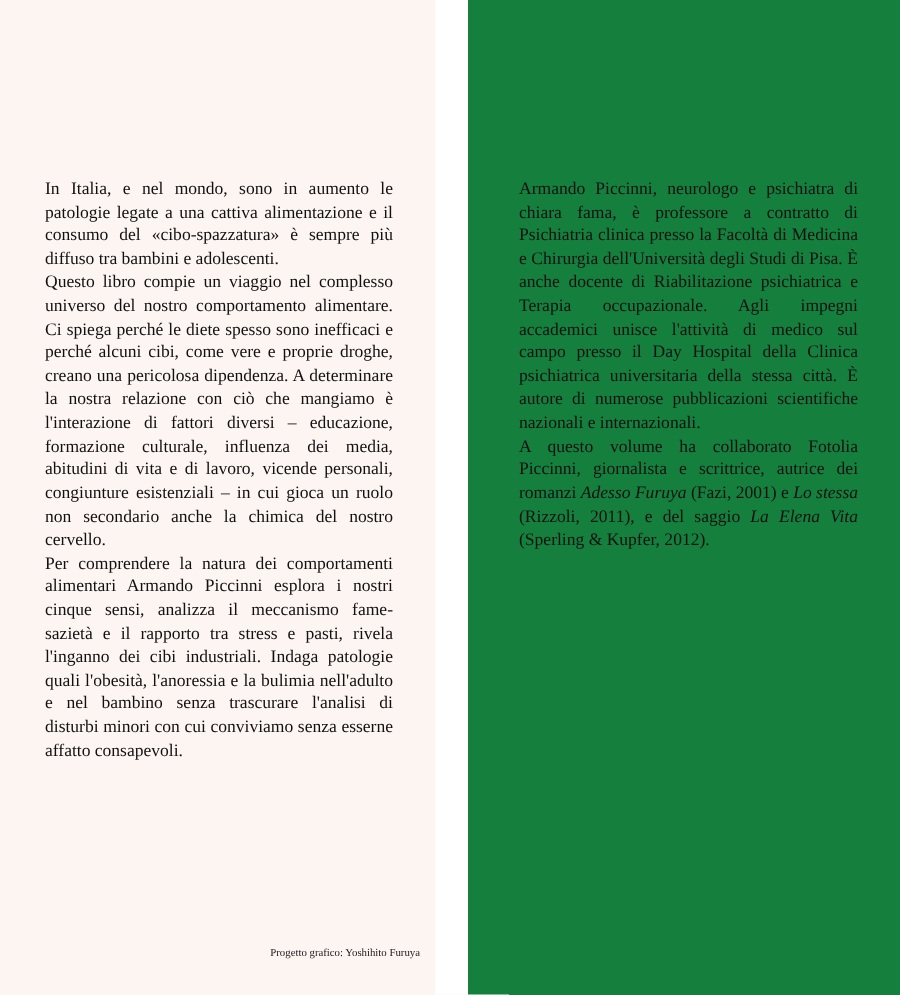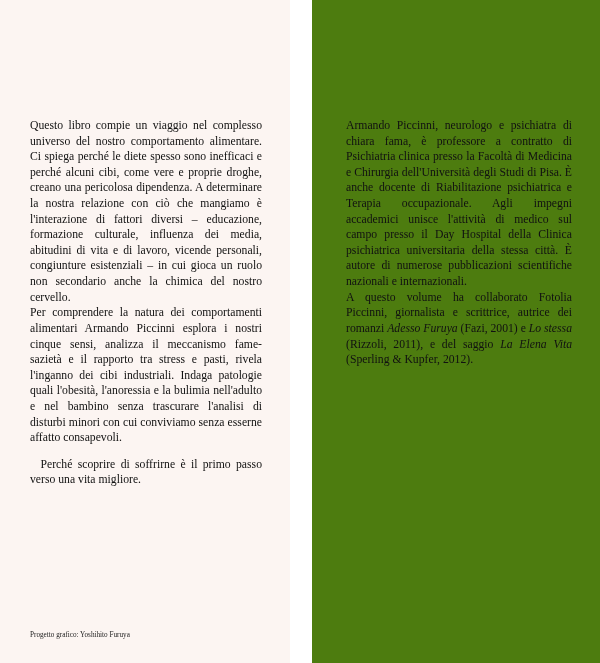--- a/index.html
+++ b/index.html
@@ -36,21 +36,21 @@
     position: absolute;
     left: 290px;
     top: 0;
     width: 22px;
     height: 663px;
     background: #ffffff;
   }
   .panel-right {
     left: 312px;
     width: 288px;
-    background: #4d7c0f;
+    background: #15803d;
   }
   .col-inner {
     position: absolute;
     left: 0;
     right: 0;
     box-sizing: border-box;
   }
   .blurb {
     font-size: 11.7px;
     line-height: 1.335;
@@ -76,39 +76,40 @@
     width: 226px;
   }
   .credits {
     position: absolute;
     left: 30px;
     top: 630px;
     width: 250px;
     font-size: 7.2px;
     line-height: 1.5;
     color: #1a1a1a;
+    text-align: right;
   }
   .credits div {
     white-space: nowrap;
   }
   em {
     font-style: italic;
   }
 </style>
 </head>
 <body>
 
 <div class="page">
 
   <div class="panel panel-left">
     <div class="col-inner left-text blurb">
+      <p>In Italia, e nel mondo, sono in aumento le patologie legate a una cattiva alimentazione e il consumo del «cibo-spazzatura» è sempre più diffuso tra bambini e adolescenti.</p>
       <p>Questo libro compie un viaggio nel complesso universo del nostro comportamento alimentare. Ci spiega perché le diete spesso sono inefficaci e perché alcuni cibi, come vere e proprie droghe, creano una pericolosa dipendenza. A determinare la nostra relazione con ciò che mangiamo è l'interazione di fattori diversi – educazione, formazione culturale, influenza dei media, abitudini di vita e di lavoro, vicende personali, congiunture esistenziali – in cui gioca un ruolo non secondario anche la chimica del nostro cervello.</p>
       <p>Per comprendere la natura dei comportamenti alimentari Armando Piccinni esplora i nostri cinque sensi, analizza il meccanismo fame-sazietà e il rapporto tra stress e pasti, rivela l'inganno dei cibi industriali. Indaga patologie quali l'obesità, l'anoressia e la bulimia nell'adulto e nel bambino senza trascurare l'analisi di disturbi minori con cui conviviamo senza esserne affatto consapevoli.</p>
       <p style="height:11px;">&nbsp;</p>
-      <p class="indent">Perché scoprire di soffrirne è il primo passo verso una vita migliore.</p>
     </div>
   </div>
 
   <div class="gutter"></div>
 
   <div class="panel panel-right">
     <div class="col-inner right-text blurb">
       <p>Armando Piccinni, neurologo e psichiatra di chiara fama, è professore a contratto di Psichiatria clinica presso la Facoltà di Medicina e Chirurgia dell'Università degli Studi di Pisa. È anche docente di Riabilitazione psichiatrica e Terapia occupazionale. Agli impegni accademici unisce l'attività di medico sul campo presso il Day Hospital della Clinica psichiatrica universitaria della stessa città. È autore di numerose pubblicazioni scientifiche nazionali e internazionali.</p>
       <p><span>A questo volume ha collaborato Fotolia Piccinni, giornalista e scrittrice, autrice dei romanzi </span><em>Adesso Furuya</em><span> (Fazi, 2001) e </span><em>Lo stessa</em><span> (Rizzoli, 2011), e del saggio </span><em>La Elena Vita</em><span> (Sperling &amp; Kupfer, 2012).</span></p>
     </div>

